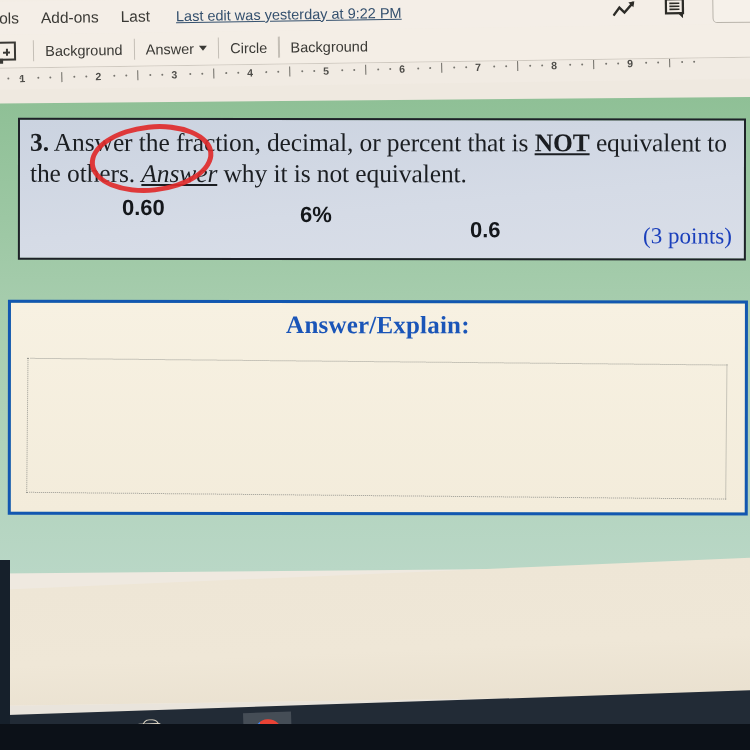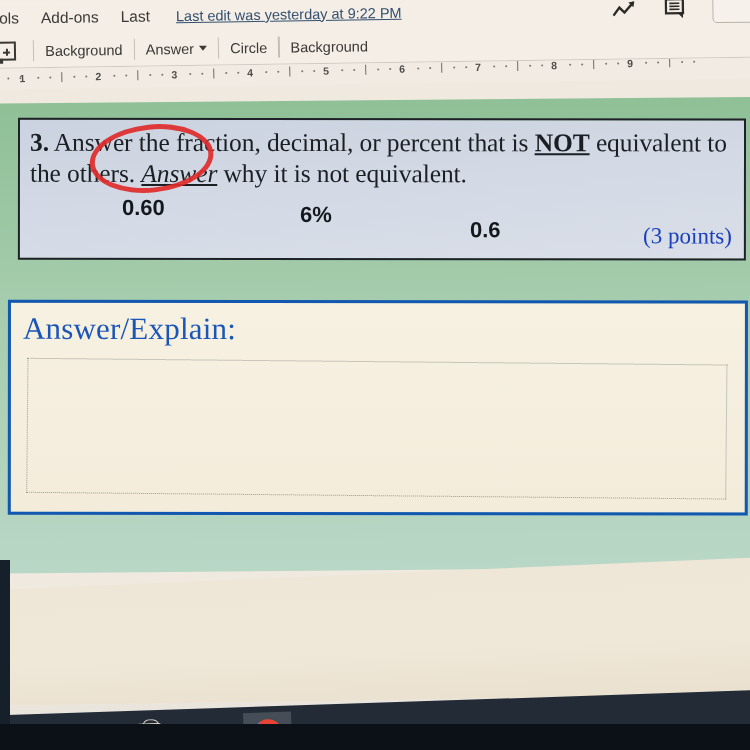--- a/index.html
+++ b/index.html
@@ -266,24 +266,25 @@
     left: 18px; top: 200px;
     width: 740px; height: 215px;
     background: #f6efdf;
     background: linear-gradient(180deg,#f7f1e2 0%,#f3ecdb 100%);
     border: 3.2px solid #1257b0;
     padding: 8px 12px;
     transform: rotate(0.55deg);
   }
   .abox-label {
     font-family: "Liberation Serif", serif;
-    font-weight: 400;
-    font-size: 31px;
+    font-weight: 700;
+    font-size: 25px;
     color: #1a55b8;
     letter-spacing: .2px;
+    text-align: center;
   }
   .abox-placeholder {
     position: absolute;
     left: 16px; top: 58px;
     width: 700px; height: 135px;
     border: 1.6px dotted #9a9a93;
     transform: rotate(0.5deg);
   }
 
   

